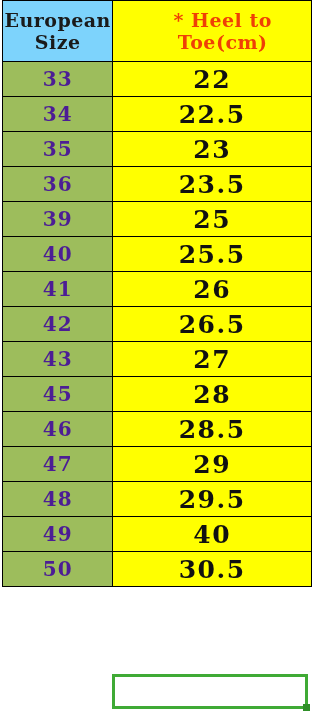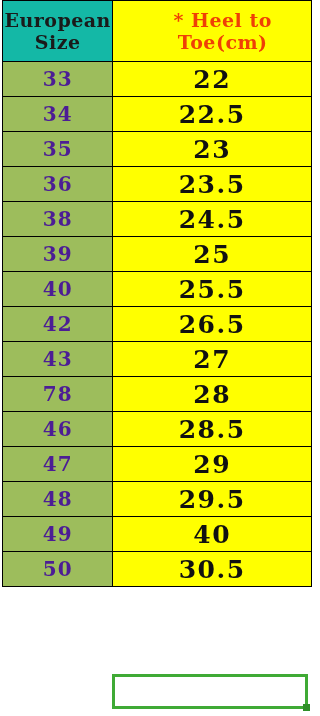--- a/index.html
+++ b/index.html
@@ -42,21 +42,21 @@
   }
 
   
   th.head-size,
   th.head-cm {
     height: 60px;
     line-height: 1.18;
     font-weight: normal;
   }
   th.head-size {
-    background: #14b8a6;
+    background: #7dd3fc;
     color: #1a1a1a;
     font-size: 19px;
     letter-spacing: 0.5px;
     font-family: "DejaVu Serif", serif;
   }
   th.head-cm {
     background: #ffff00;
     color: #ef3f06;
     font-size: 19px;
     letter-spacing: 0.5px;
@@ -136,41 +136,41 @@
         </tr>
         <tr>
           <td class="cell-size">35</td>
           <td class="cell-cm">23</td>
         </tr>
         <tr>
           <td class="cell-size">36</td>
           <td class="cell-cm">23.5</td>
         </tr>
         <tr>
-          <td class="cell-size">38</td>
-          <td class="cell-cm">24.5</td>
-        </tr>
-        <tr>
           <td class="cell-size">39</td>
           <td class="cell-cm">25</td>
         </tr>
         <tr>
           <td class="cell-size">40</td>
           <td class="cell-cm">25.5</td>
+        </tr>
+        <tr>
+          <td class="cell-size">41</td>
+          <td class="cell-cm">26</td>
         </tr>
         <tr>
           <td class="cell-size">42</td>
           <td class="cell-cm">26.5</td>
         </tr>
         <tr>
           <td class="cell-size">43</td>
           <td class="cell-cm">27</td>
         </tr>
         <tr>
-          <td class="cell-size">78</td>
+          <td class="cell-size">45</td>
           <td class="cell-cm">28</td>
         </tr>
         <tr>
           <td class="cell-size">46</td>
           <td class="cell-cm">28.5</td>
         </tr>
         <tr>
           <td class="cell-size">47</td>
           <td class="cell-cm">29</td>
         </tr>

